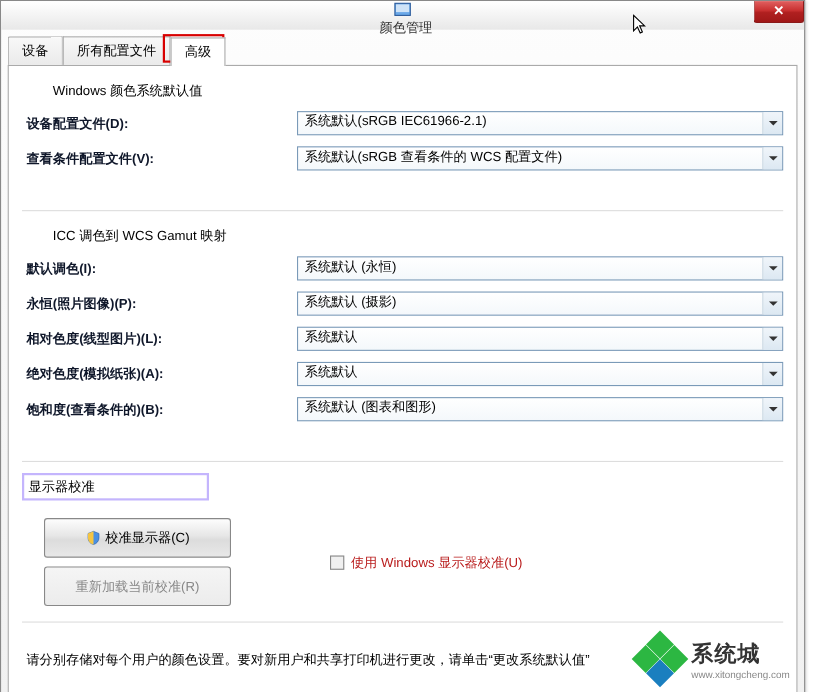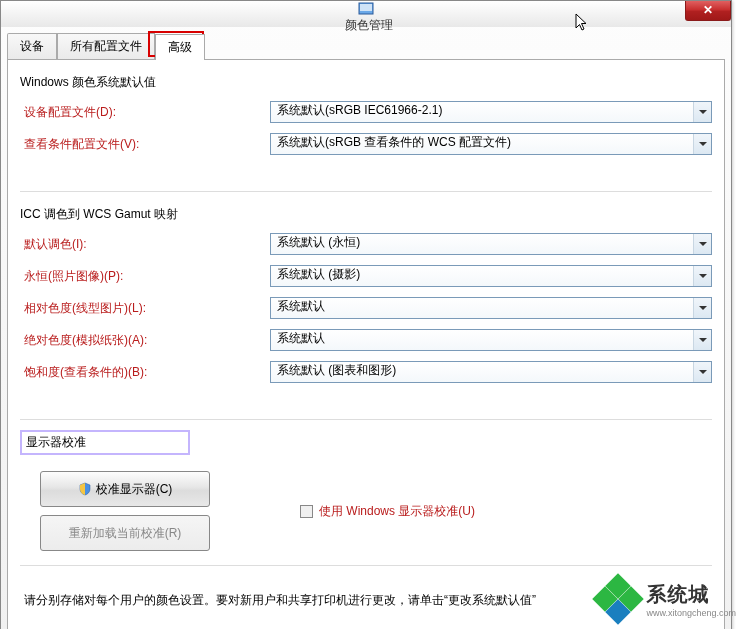--- a/index.html
+++ b/index.html
@@ -84,35 +84,37 @@
       padding: 10px 12px 14px 12px;
     }
     .group {
       margin-bottom: 16px;
       padding-bottom: 10px;
     }
     .group-title {
       font-size: 12px;
       color: #000;
       padding: 4px 0 10px 0;
+      margin-left: 28px;
     }
     .sep {
       border: none;
       border-top: 1px solid #ddd;
       margin: 4px 0 10px 0;
     }
     .row {
       display: flex;
       align-items: center;
       margin-bottom: 10px;
     }
     .label {
       width: 250px;
       padding-left: 4px;
-      color: #b91c1c;
+      color: #0f172a;
+      font-weight: bold;
     }
     .combo {
       flex: 1;
       height: 22px;
       border: 1px solid #7a9ab8;
       background: linear-gradient(#fff, #f4f8fb);
       display: flex;
       padding: 0 4px 0 6px;
       position: relative;
       cursor: pointer;
@@ -186,21 +188,21 @@
     }
     .cursor {
       position: absolute;
       left: 575px;
       top: 13px;
       pointer-events: none;
       z-index: 100;
     }
     .watermark {
       position: absolute;
-      right: 6px;
+      right: 24px;
       bottom: 8px;
       display: flex;
       align-items: center;
       gap: 6px;
       pointer-events: none;
     }
     .wm-diamond {
       width: 44px; height: 44px;
       position: relative;
     }

